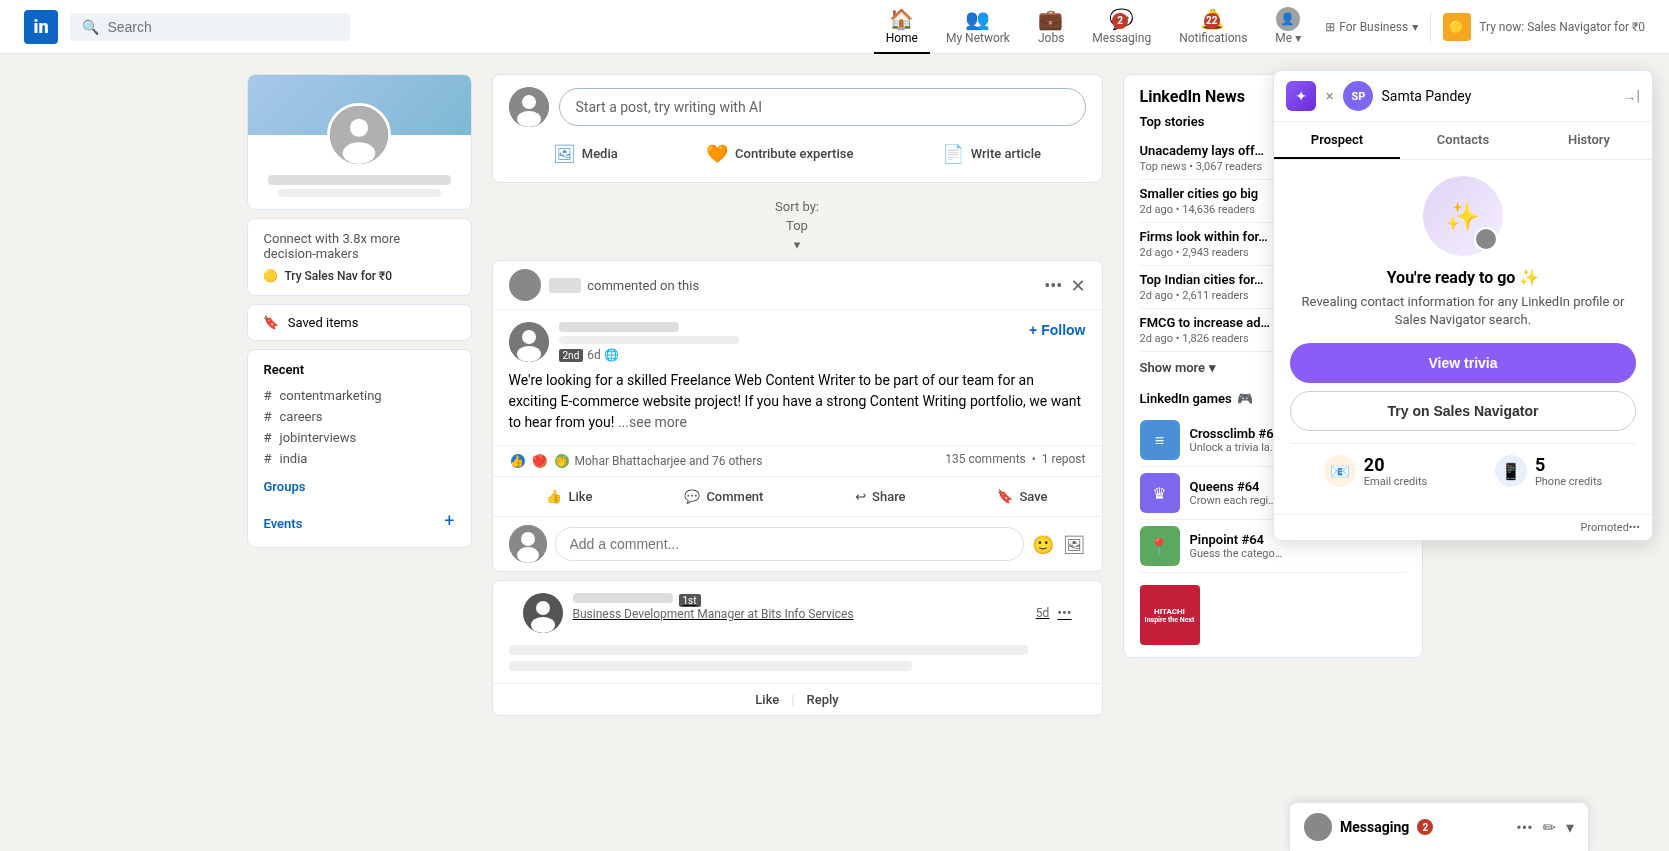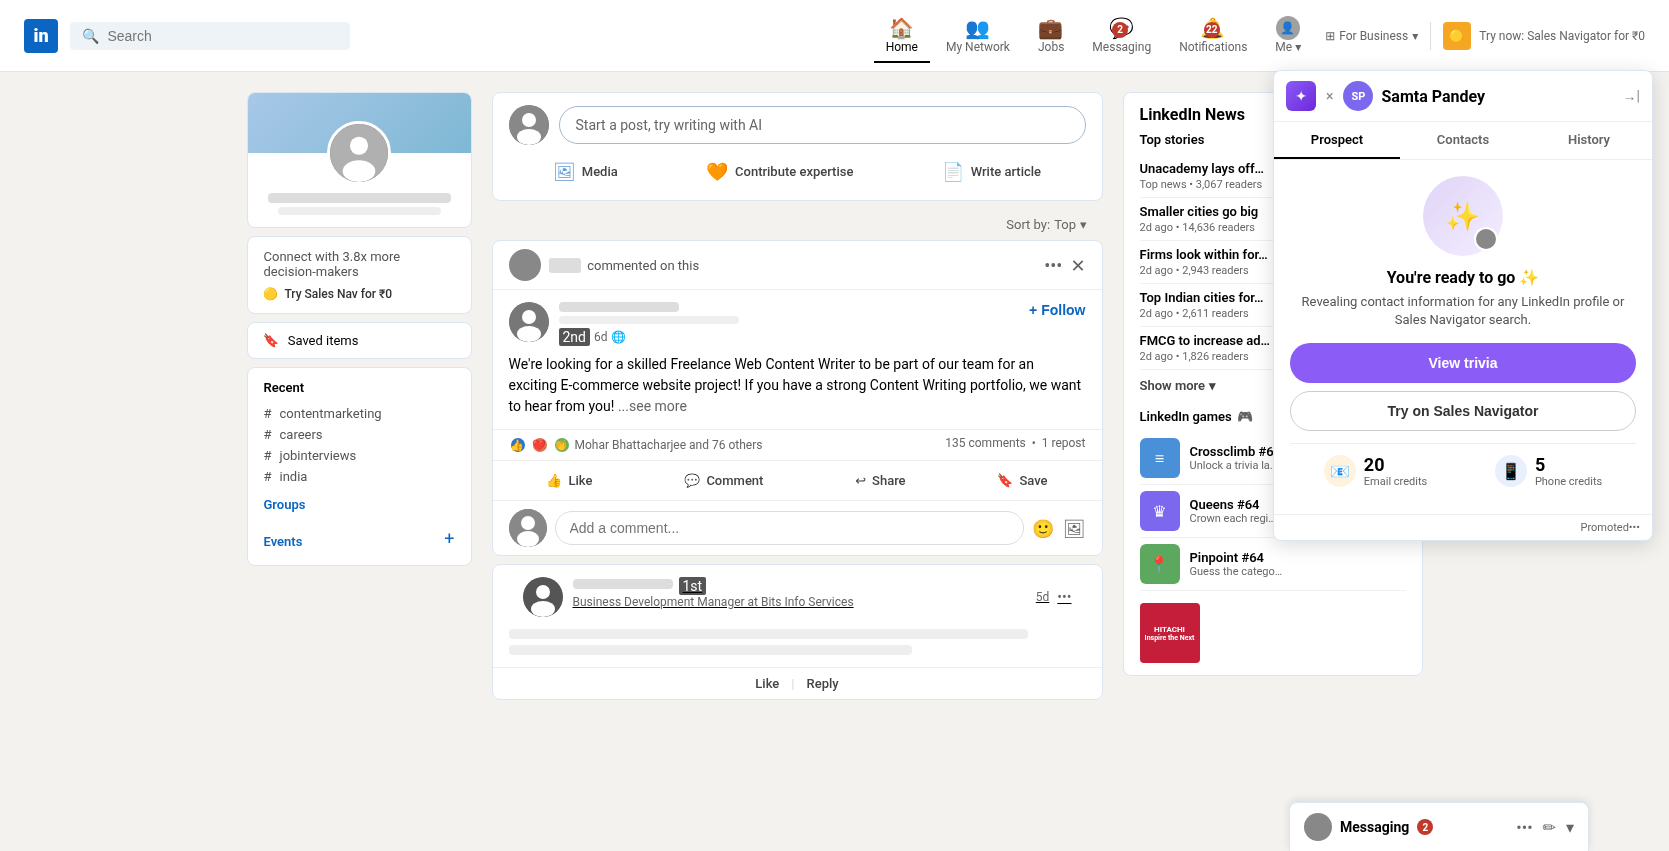--- a/index.html
+++ b/index.html
@@ -5,21 +5,21 @@
     * { box-sizing: border-box; margin: 0; padding: 0; }
     body { font-family: -apple-system, BlinkMacSystemFont, 'Segoe UI', Roboto, sans-serif; background: #f3f2ef; font-size: 14px; color: #000; }
 
     
     .navbar {
       background: #fff;
       border-bottom: 1px solid #dce6f1;
       display: flex;
       align-items: center;
       padding: 0 24px;
-      height: 72px;
+      height: 54px;
       position: sticky;
       top: 0;
       z-index: 100;
       gap: 12px;
     }
     .navbar-logo {
       background: #0a66c2;
       color: #fff;
       font-weight: 900;
       font-size: 18px;
@@ -318,20 +318,21 @@
     }
     .sort-bar {
       display: flex;
       justify-content: flex-end;
       align-items: center;
       padding: 8px 16px;
       font-size: 13px;
       color: #666;
       gap: 4px;
       cursor: pointer;
+      flex-direction: column;
     }
     .feed-post {
       background: #fff;
       border: 1px solid #dce6f1;
       border-radius: 8px;
       margin-bottom: 8px;
       overflow: hidden;
     }
     .post-header {
       display: flex;
@@ -368,21 +369,21 @@
     .post-connections {
       display: flex;
       align-items: center;
       gap: 4px;
       font-size: 12px;
       color: #666;
     }
     .connection-badge {
       background: #555;
       color: #fff;
-      font-size: 14px;
+      font-size: 10px;
       border-radius: 2px;
       padding: 1px 4px;
     }
     .follow-btn {
       color: #0a66c2;
       font-size: 14px;
       font-weight: 600;
       cursor: pointer;
       border: none;
       background: none;
@@ -615,22 +616,22 @@
       border-radius: 50%;
       background: #7b68ee;
       display: flex;
       align-items: center;
       justify-content: center;
       color: #fff;
       font-size: 11px;
       font-weight: 700;
     }
     .overlay-name {
-      font-size: 16px;
-      font-weight: 700;
+      font-size: 14px;
+      font-weight: 400;
       flex: 1;
     }
     .overlay-arrow { color: #888; font-size: 14px; cursor: pointer; }
     .overlay-tabs {
       display: flex;
       border-bottom: 1px solid #eee;
     }
     .overlay-tab {
       flex: 1;
       text-align: center;

